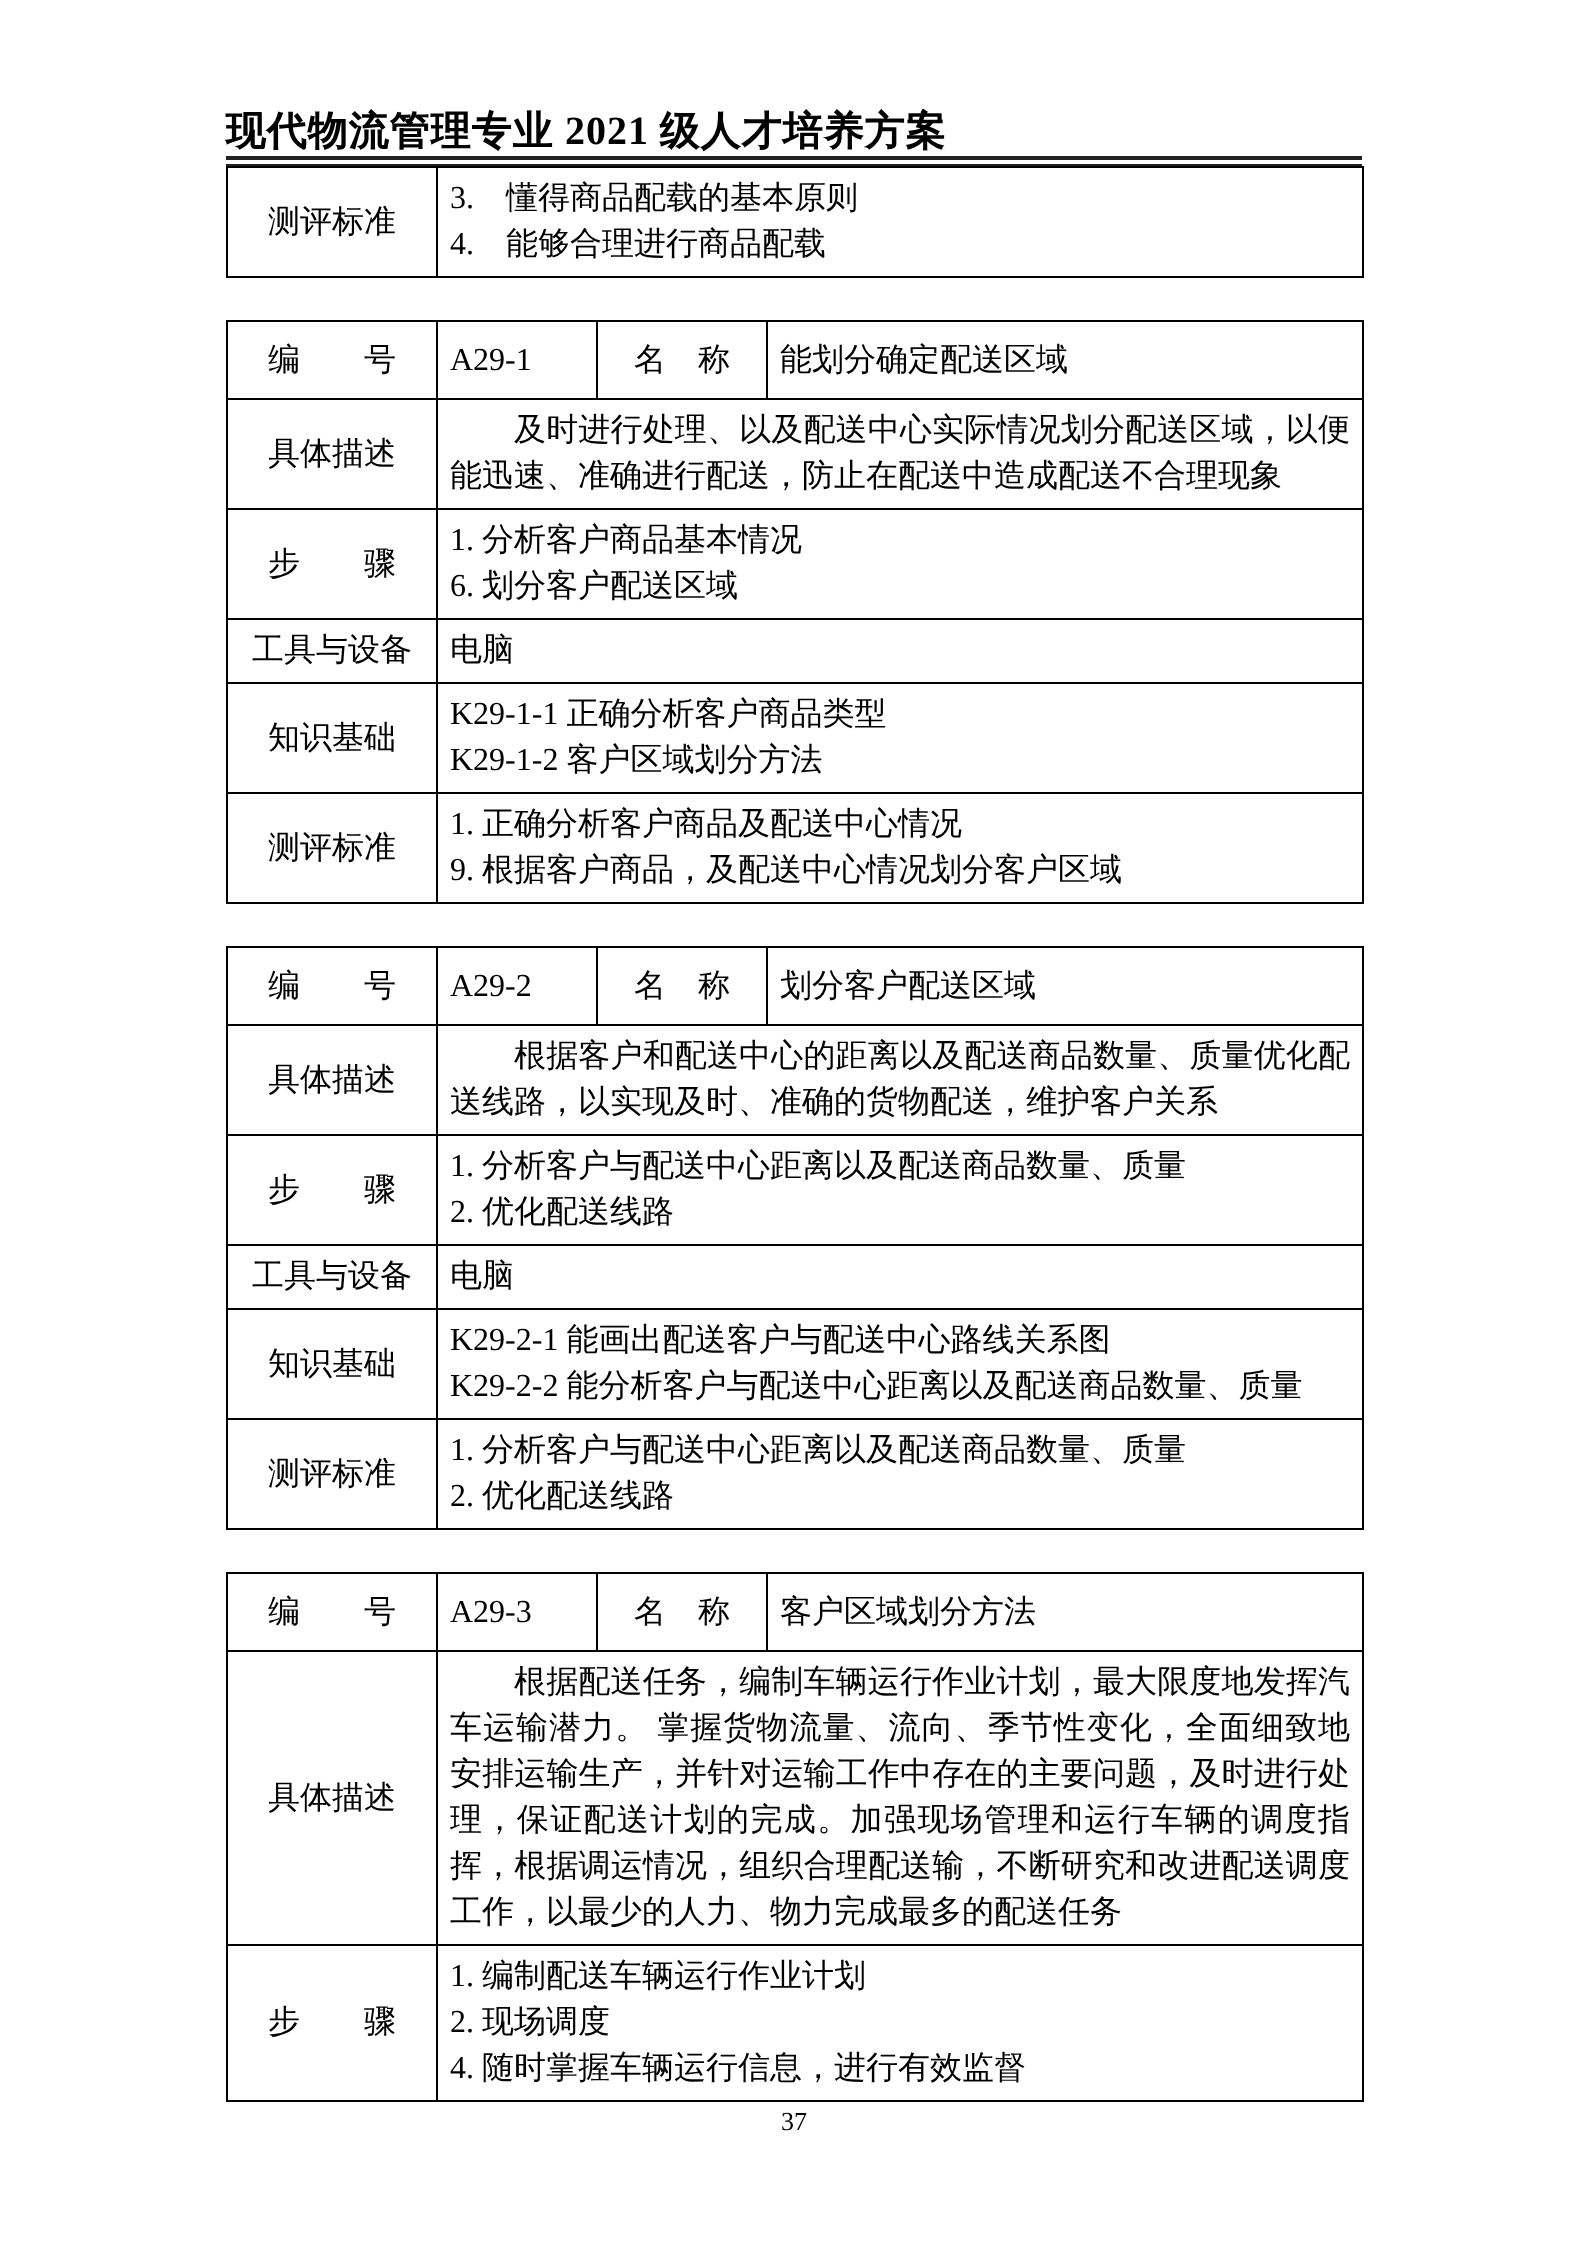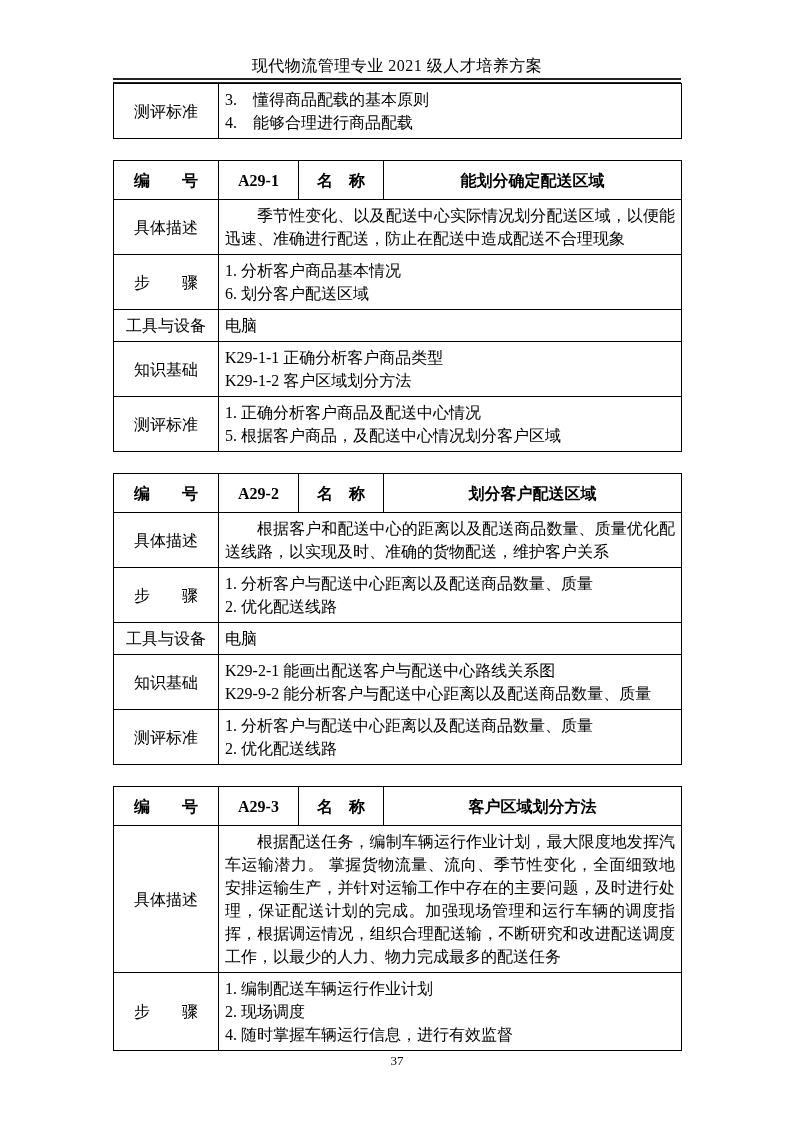--- a/index.html
+++ b/index.html
@@ -15,23 +15,23 @@
     color: #000000;
   }
   .content {
     position: absolute;
     left: 113px;
     top: 0;
     width: 568px;
   }
   .header {
     padding-top: 57px;
-    text-align: center;
-    font-weight: normal;
-    font-size: 16px;
+    text-align: left;
+    font-weight: bold;
+    font-size: 20px;
     line-height: 18px;
     letter-spacing: 0.5px;
   }
   .header-rule {
     margin-top: 3px;
     height: 2px;
     border-top: 2px solid #222222;
     border-bottom: 1.5px solid #222222;
   }
   table.doc-table {
@@ -52,25 +52,23 @@
     padding: 4px 6px;
     vertical-align: middle;
     word-break: break-all;
   }
   td.label-cell {
     text-align: center;
     padding-left: 2px;
     padding-right: 2px;
   }
   td.center-cell {
-    text-align: center;
   }
   tr.head-row td {
     height: 30px;
-    font-weight: bold;
   }
   td.content-cell {
     text-align: left;
     white-space: pre-wrap;
     margin-left: 40px;
   }
   td.desc-cell {
     text-align: justify;
     text-indent: 2em;
     white-space: normal;
@@ -118,40 +116,40 @@
       </colgroup>
     <tbody>
       <tr class="head-row">
         <td class="label-cell">编　　号</td>
         <td class="center-cell">A29-1</td>
         <td class="label-cell">名　称</td>
         <td class="center-cell">能划分确定配送区域</td>
       </tr>
       <tr>
         <td class="label-cell">具体描述</td>
-        <td class="content-cell desc-cell" colspan="3">季节性变化、以及配送中心实际情况划分配送区域，以便能迅速、准确进行配送，防止在配送中造成配送不合理现象</td>
+        <td class="content-cell desc-cell" colspan="3">及时进行处理、以及配送中心实际情况划分配送区域，以便能迅速、准确进行配送，防止在配送中造成配送不合理现象</td>
       </tr>
       <tr>
         <td class="label-cell">步　　骤</td>
         <td class="content-cell" colspan="3">1. 分析客户商品基本情况
 6. 划分客户配送区域</td>
       </tr>
       <tr>
         <td class="label-cell">工具与设备</td>
         <td class="content-cell" colspan="3">电脑</td>
       </tr>
       <tr>
         <td class="label-cell">知识基础</td>
         <td class="content-cell" colspan="3">K29-1-1 正确分析客户商品类型
 K29-1-2 客户区域划分方法</td>
       </tr>
       <tr>
         <td class="label-cell">测评标准</td>
         <td class="content-cell" colspan="3">1. 正确分析客户商品及配送中心情况
-5. 根据客户商品，及配送中心情况划分客户区域</td>
+9. 根据客户商品，及配送中心情况划分客户区域</td>
       </tr>
     </tbody>
   </table>
 
   <table class="doc-table">
     <colgroup>
         <col style="width:105px">
         <col style="width:80px">
         <col style="width:85px">
         <col style="width:298px">
@@ -172,21 +170,21 @@
         <td class="content-cell" colspan="3">1. 分析客户与配送中心距离以及配送商品数量、质量
 2. 优化配送线路</td>
       </tr>
       <tr>
         <td class="label-cell">工具与设备</td>
         <td class="content-cell" colspan="3">电脑</td>
       </tr>
       <tr>
         <td class="label-cell">知识基础</td>
         <td class="content-cell" colspan="3">K29-2-1 能画出配送客户与配送中心路线关系图
-K29-9-2 能分析客户与配送中心距离以及配送商品数量、质量</td>
+K29-2-2 能分析客户与配送中心距离以及配送商品数量、质量</td>
       </tr>
       <tr>
         <td class="label-cell">测评标准</td>
         <td class="content-cell" colspan="3">1. 分析客户与配送中心距离以及配送商品数量、质量
 2. 优化配送线路</td>
       </tr>
     </tbody>
   </table>
 
   <table class="doc-table">

